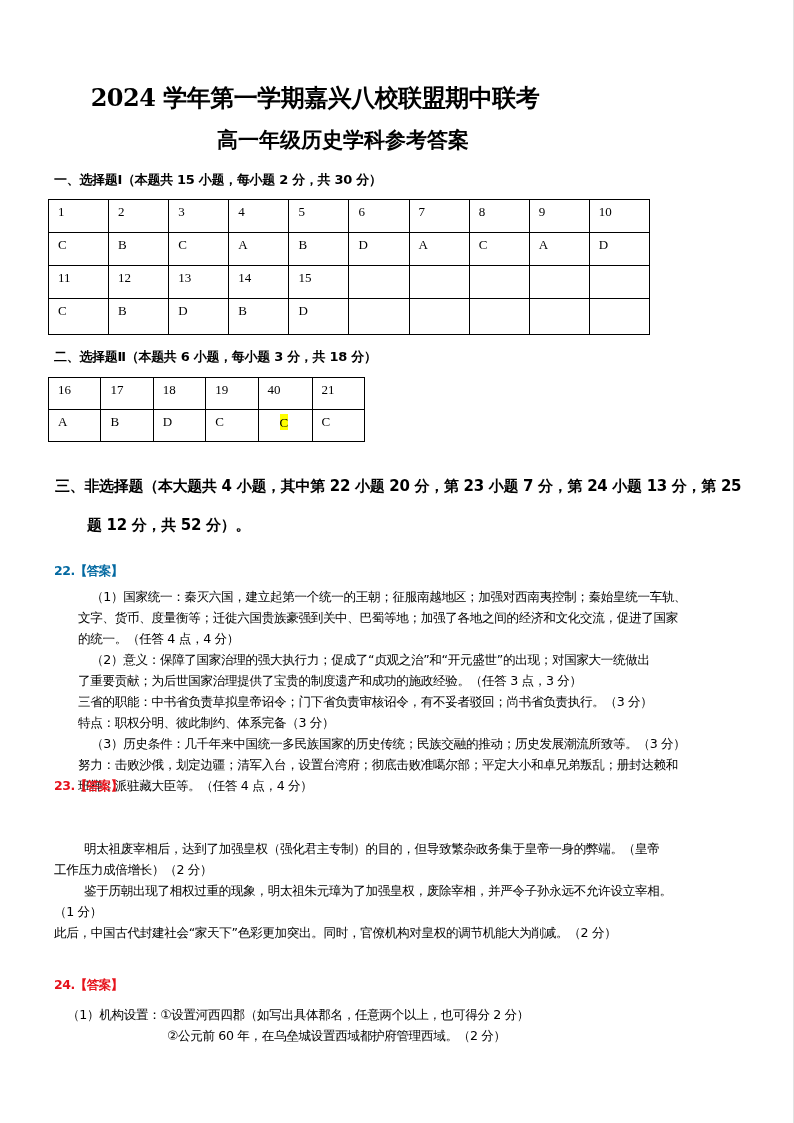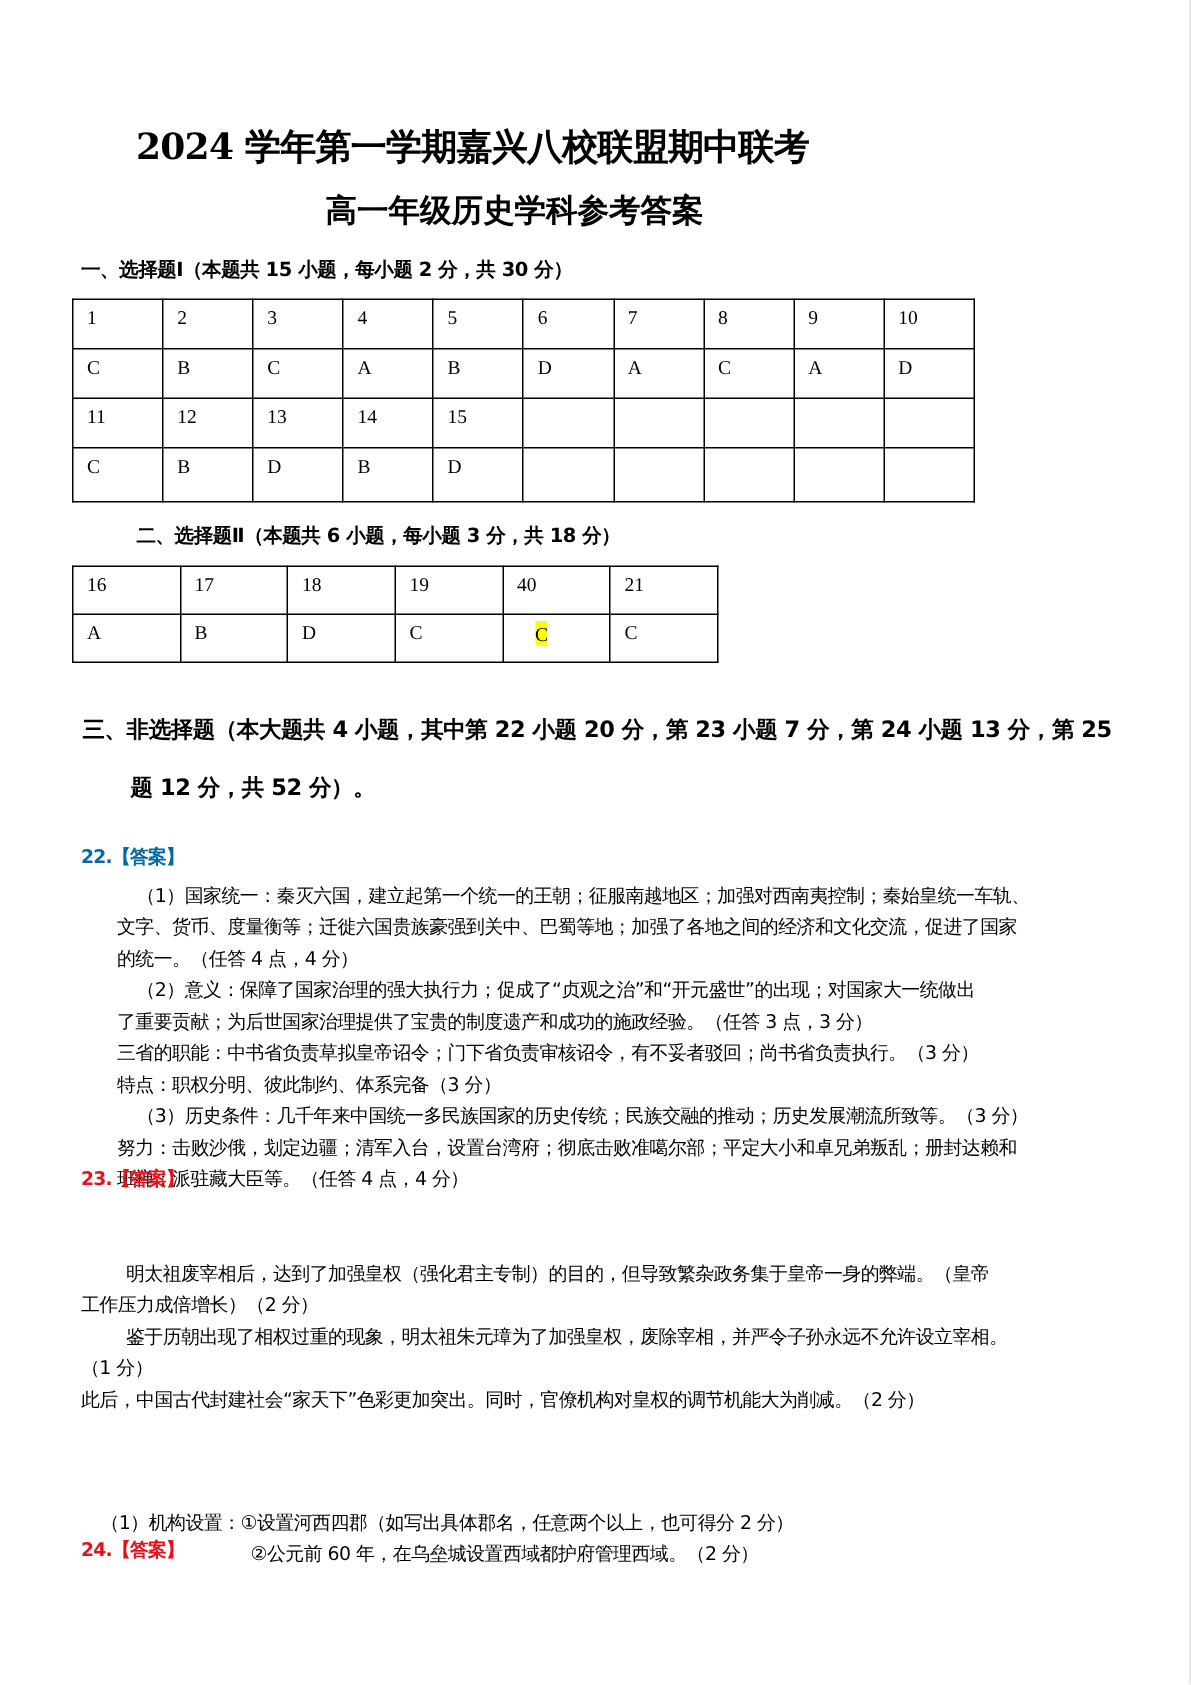--- a/index.html
+++ b/index.html
@@ -6,37 +6,37 @@
     html, body { width: 794px; height: 1123px; background: #ffffff; overflow: hidden; }
     body { position: relative; font-family: "DejaVu Serif", "Liberation Serif", serif; color: #000; }
     .page-edge { position: absolute; right: 0; top: 0; width: 1px; height: 1123px; background: #e2e2e2; }
 
     .title { position: absolute; left: 0; width: 630px; text-align: center; font-weight: bold; font-family: "DejaVu Serif", serif; }
     .title-main { top: 82px; font-size: 24px; letter-spacing: -0.5px; }
     .title-sub { top: 126px; font-size: 21px; margin-left: 28px; }
 
     .section-heading { position: absolute; font-family: "DejaVu Sans", sans-serif; font-weight: bold; font-size: 13px; white-space: nowrap; letter-spacing: -0.3px; }
     .sh1 { left: 54px; top: 171px; }
-    .sh2 { left: 54px; top: 348px; margin-left: 37px; }
+    .sh2 { left: 54px; top: 348px; }
     .sh3 { left: 55px; top: 477px; font-size: 15px; }
     .sh3b { left: 87px; top: 516px; font-size: 15px; }
 
     table.ans { position: absolute; border-collapse: collapse; font-family: "Liberation Serif", serif; font-size: 13px; }
     table.ans td { border: 1.3px solid #000; vertical-align: top; padding: 4px 0 0 9px; width: 60.2px; }
     .t1 { left: 48px; top: 199px; width: 602px; }
     .t1 tr { height: 33px; }
     .t1 tr:last-child { height: 36px; }
-    .t2 { left: 48px; top: 377px; width: 431px; }
+    .t2 { left: 48px; top: 377px; width: 317px; }
     .t2 tr { height: 32px; }
     .hl { background: #ffff00; margin-left: 12px; display: inline-block; line-height: 14px; padding-top: 2px; }
 
     .ans-label { position: absolute; left: 54px; font-family: "DejaVu Sans", sans-serif; font-weight: bold; font-size: 12.5px; color: #e6121b; letter-spacing: -0.5px; }
     .al22 { top: 563px; }
     .al23 { top: 778px; }
-    .al24 { top: 1025px; text-align: center; }
+    .al24 { top: 977px; text-align: center; }
 
     .para { position: absolute; left: 54px; width: 690px; font-family: "DejaVu Sans", sans-serif; font-size: 12.6px; line-height: 21px; white-space: nowrap; letter-spacing: -0.35px; }
     .ind { padding-left: 13px; }
     .ind2 { padding-left: 30px; }
   </style>
 </head>
 <body>
 
 <div class="page-edge"></div>
 

